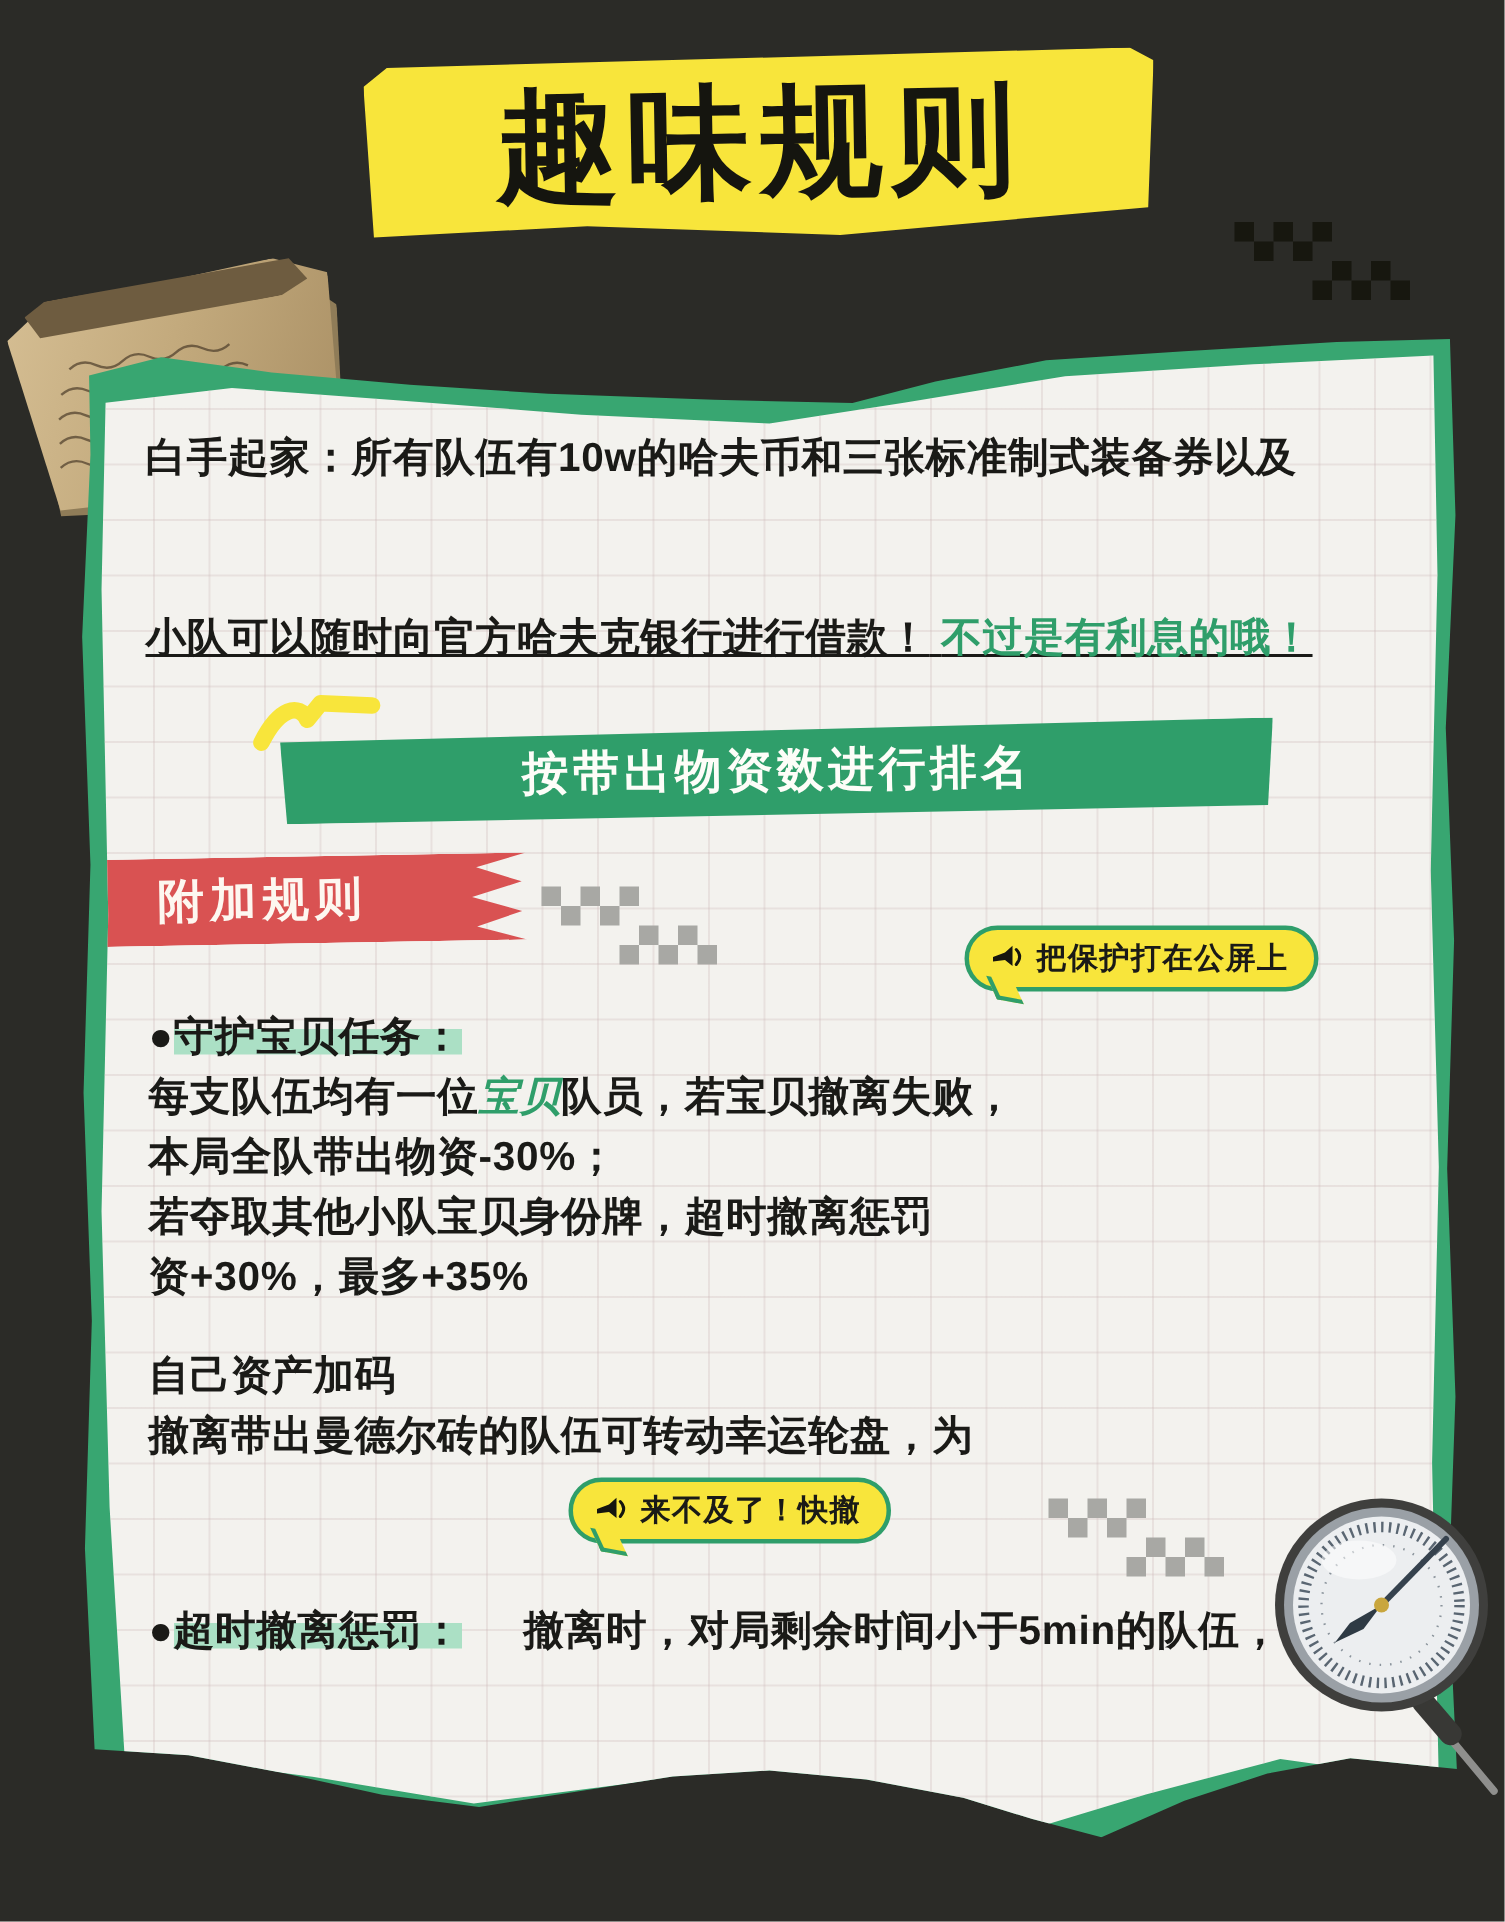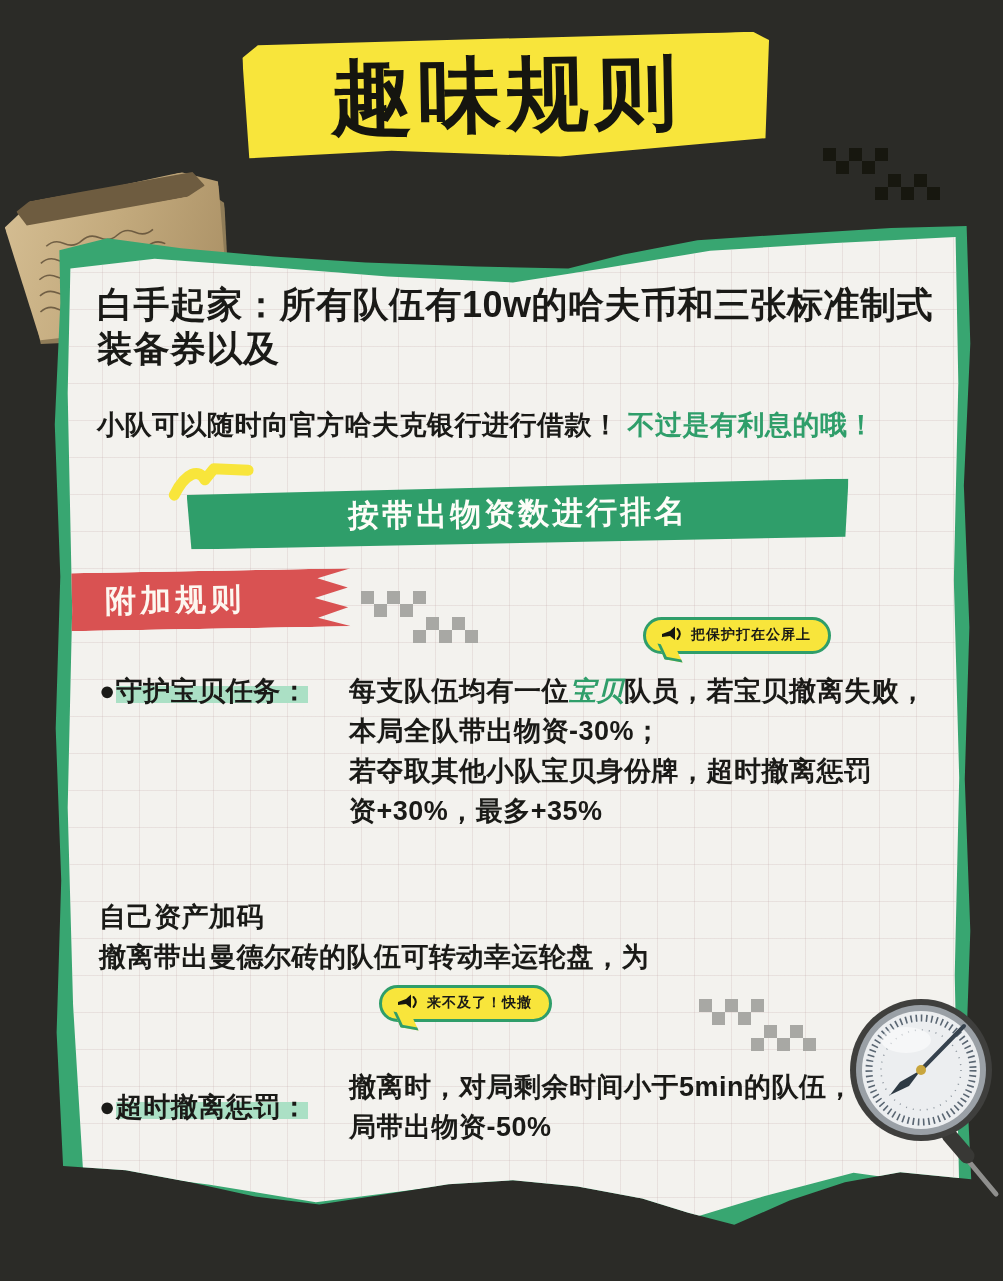--- a/index.html
+++ b/index.html
@@ -48,55 +48,55 @@
     background:var(--green-border);
     clip-path:polygon(0.8% 2.8%,6% 1.6%,14% 2.6%,24% 3.4%,34% 4%,46% 4.4%,56% 4.6%,62% 3.2%,70% 1.8%,80% 1.2%,91% 0.6%,99.2% 0.4%,99.6% 12%,98.9% 26%,99.5% 40%,99% 55%,99.6% 70%,99.1% 83%,99.7% 94.5%,92% 93.8%,86% 94.8%,80% 96.6%,74% 99%,69% 97.8%,64% 96.4%,57% 95.2%,50% 94.6%,43% 95%,36% 96%,29% 97%,22% 96.2%,15% 94.8%,8% 93.6%,1.2% 93.2%,0.5% 80%,1% 65%,0.4% 50%,0.9% 35%,0.3% 20%,0.9% 8%);}
   .paper{position:absolute;left:13px;top:13px;width:896px;height:987px;
     background:
       linear-gradient(rgba(205,185,185,.30) 1px,transparent 1px) 0 0/37px 37px,
       linear-gradient(90deg,rgba(205,185,185,.30) 1px,transparent 1px) 0 0/37px 37px,
       var(--paper);
     clip-path:polygon(0.6% 3.4%,10% 2.4%,22% 3.2%,36% 4.2%,50% 4.8%,60% 3.4%,72% 1.6%,86% 0.8%,99.4% 0.2%,99.7% 15%,99.2% 35%,99.8% 55%,99.3% 75%,99.8% 96.5%,88% 95%,78% 97.4%,70% 99.6%,62% 97.6%,52% 96%,40% 96.6%,28% 98%,16% 96.2%,2% 94.6%,0.9% 78%,0.3% 58%,0.8% 38%,0.3% 16%);}
   
   .intro{position:absolute;left:32px;top:48px;width:842px;
-    font-size:36px;font-weight:900;line-height:44px;letter-spacing:.5px;}
+    font-size:27px;font-weight:900;line-height:44px;letter-spacing:.5px;}
   .loan{position:absolute;left:32px;top:168px;width:842px;
-    font-size:27px;font-weight:900;line-height:44px;letter-spacing:.5px;}
+    font-size:27px;font-weight:900;line-height:44px;letter-spacing:.5px;text-decoration:underline;}
   .loan .note{color:var(--green);}
   .ranking-banner{position:absolute;left:122px;top:248px;width:662px;height:62px;
     background:var(--green);transform:rotate(-.8deg);
     clip-path:polygon(0 12%,100% 0,99.4% 94%,.6% 100%);
     display:flex;align-items:center;justify-content:center;}
   .ranking-banner span{color:#FDFDF8;font-size:31px;font-weight:900;letter-spacing:3px;}
   .swoosh{position:absolute;left:102px;top:226px;transform:rotate(-6deg);}
   .ribbon{position:absolute;left:-16px;top:336px;width:302px;height:58px;
     background:var(--red);transform:rotate(-1deg);
     clip-path:polygon(0 0,100% 0,89% 16%,99% 33%,88% 50%,99% 67%,89% 84%,100% 100%,0 100%);
     display:flex;align-items:center;}
   .ribbon span{color:#FDF7F0;font-size:31px;font-weight:900;letter-spacing:4px;padding-left:56px;}
   .pix-r1{left:296px;top:356px;}
   .pix-r2{left:634px;top:764px;}
   
   .bubble{position:absolute;display:inline-flex;align-items:center;gap:7px;
     background:var(--yellow);border:3px solid var(--green);border-radius:24px;
-    padding:5px 17px 6px 14px;font-size:14px;font-weight:900;letter-spacing:1px;white-space:nowrap;}
+    padding:5px 17px 6px 14px;font-size:20px;font-weight:900;letter-spacing:1px;white-space:nowrap;}
   .bubble::after{content:"";position:absolute;left:16px;bottom:-10px;width:13px;height:13px;
     background:var(--yellow);border-left:3px solid var(--green);border-bottom:3px solid var(--green);
     transform:skewX(34deg) rotate(12deg);}
   .bubble-1{left:578px;top:382px;}
   .bubble-2{left:334px;top:604px;}
   .bubble-3{left:314px;top:750px;}
   .mega{display:inline-flex;}
   
   .rule{position:absolute;left:34px;display:flex;width:846px;
     font-size:27px;font-weight:900;letter-spacing:.5px;line-height:40px;}
   .rule-head{flex:none;width:250px;white-space:nowrap;}
   .rule-label{background:linear-gradient(var(--mint),var(--mint)) no-repeat 0 78%/100% 58%;}
   .rule-green{color:var(--green);font-style:italic;}
-  .rule-1{top:436px;} .rule-2{top:662px;} .rule-3{top:832px;align-items:center;}
+  .rule-1{top:436px;flex-direction:column;} .rule-2{top:662px;} .rule-3{top:832px;align-items:center;}
   
   .gauge{position:absolute;left:846px;top:996px;z-index:5;width:158px;height:207px;}
 </style>
 </head>
 <body>
 
 <div class="title-banner">
   <span>趣味规则</span>
 </div>
 <div class="pix pix-title"></div>
@@ -182,21 +182,20 @@
       <span>来不及了！快撤</span>
     </div>
     <div class="pix pix-ribbon pix-r2"></div>
 
     <div class="rule rule-3">
       <div class="rule-head">
         <span>●</span><span class="rule-label">超时撤离惩罚：</span>
       </div>
       <div class="rule-lines">
         <div>撤离时，对局剩余时间小于5min的队伍，</div>
-        <div>局带出物资-50%</div>
       </div>
     </div>
 
   </div>
 </div>
 
 <svg class="gauge" viewBox="0 0 158 207">
   <line x1="110" y1="150" x2="150" y2="198" stroke="#8F8F8D" stroke-width="5" stroke-linecap="round"></line>
   <line x1="103" y1="139" x2="121" y2="160" stroke="#383835" stroke-width="15" stroke-linecap="round"></line>
   <circle cx="75" cy="74" r="71" fill="#3F3F3D"></circle>

